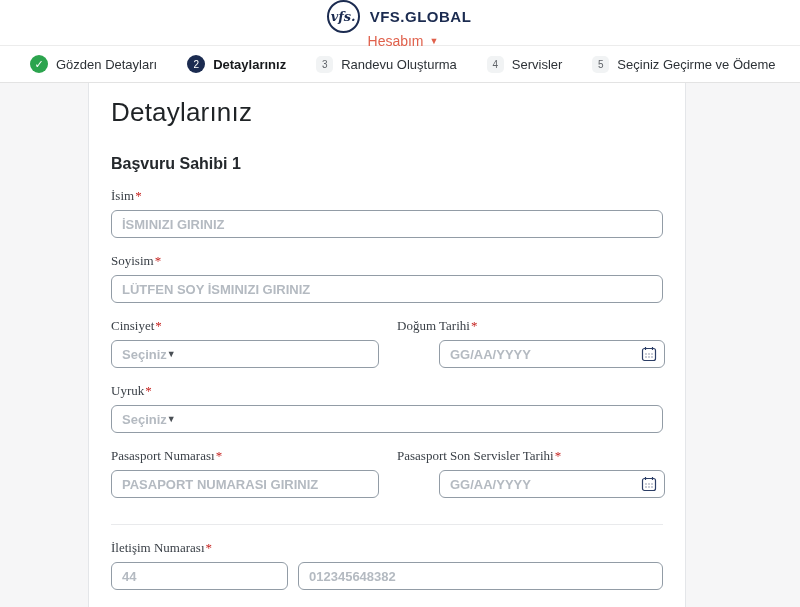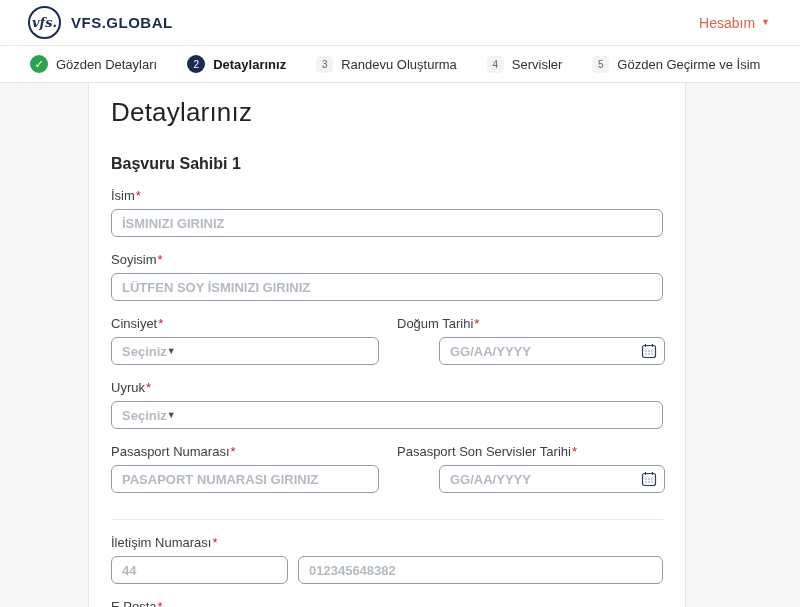--- a/index.html
+++ b/index.html
@@ -12,20 +12,21 @@
 
   
   .app-header {
     height: 46px;
     background: #ffffff;
     display: flex;
     align-items: center;
     justify-content: space-between;
     padding: 0 30px 0 28px;
     border-bottom: 1px solid #ececec;
+    flex-direction: column;
   }
   .brand { display: flex; align-items: center; gap: 10px; }
   .logo-circle {
     width: 33px; height: 33px;
     border: 2px solid #1b2b50;
     border-radius: 50%;
     display: flex; align-items: center; justify-content: center;
     color: #1b2b50;
     font-family: "DejaVu Serif", serif;
     font-style: italic;
@@ -93,20 +94,21 @@
     color: #24282c;
   }
 
   
   .field { margin-top: 15px; }
   .field-label {
     display: block;
     font-size: 13px;
     color: #3b4148;
     margin-bottom: 6px;
+    font-family: Liberation Serif, serif;
   }
   .req { color: #c5221f; margin-left: 1px; }
   .text-input, .select-box {
     width: 100%;
     height: 28px;
     border: 1px solid #929ca6;
     border-radius: 6px;
     background: #ffffff;
     font-family: "Liberation Sans", sans-serif;
     font-size: 13px;
@@ -169,21 +171,21 @@
   <div class="step pending">
     <span class="step-marker">3</span>
     <span class="step-label">Randevu Oluşturma</span>
   </div>
   <div class="step pending">
     <span class="step-marker">4</span>
     <span class="step-label">Servisler</span>
   </div>
   <div class="step pending">
     <span class="step-marker">5</span>
-    <span class="step-label">Gözden Geçirme ve İsim</span>
+    <span class="step-label">Seçiniz Geçirme ve Ödeme</span>
   </div>
 </nav>
 
 <div class="page-body">
   <main class="content-col">
     <h1 class="page-title">Detaylarınız</h1>
     <h2 class="applicant-heading">Başvuru Sahibi 1</h2>
 
     <div class="field">
       <label class="field-label"><span>İsim</span><span class="req">*</span></label>

